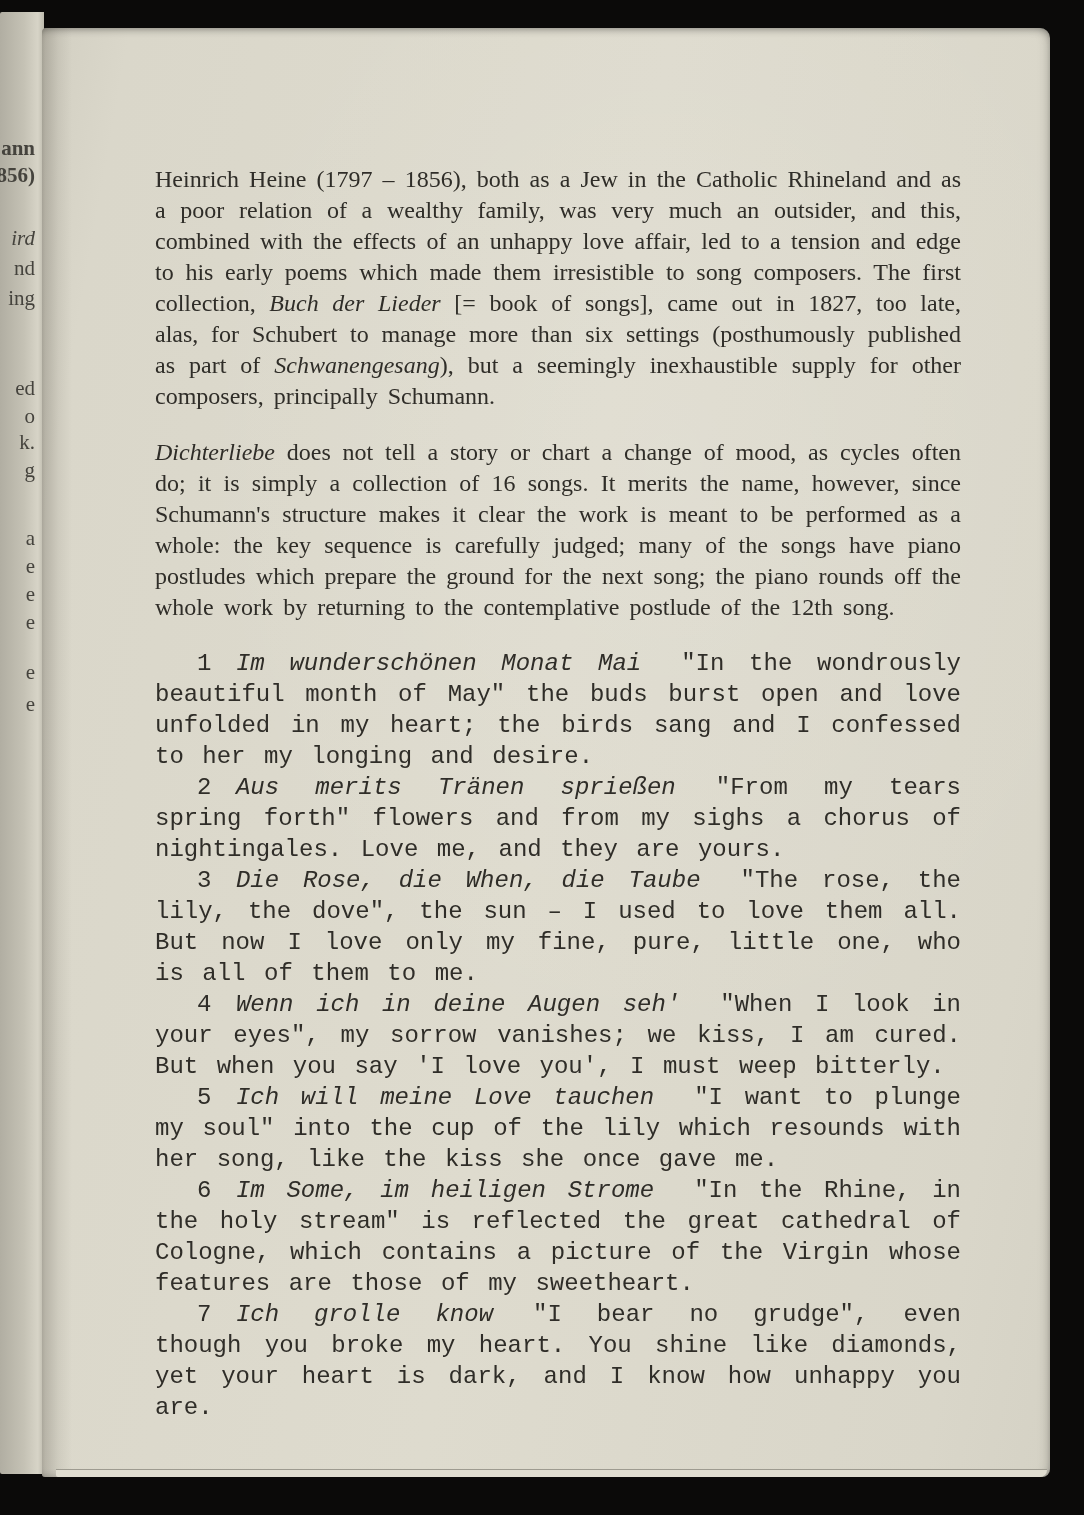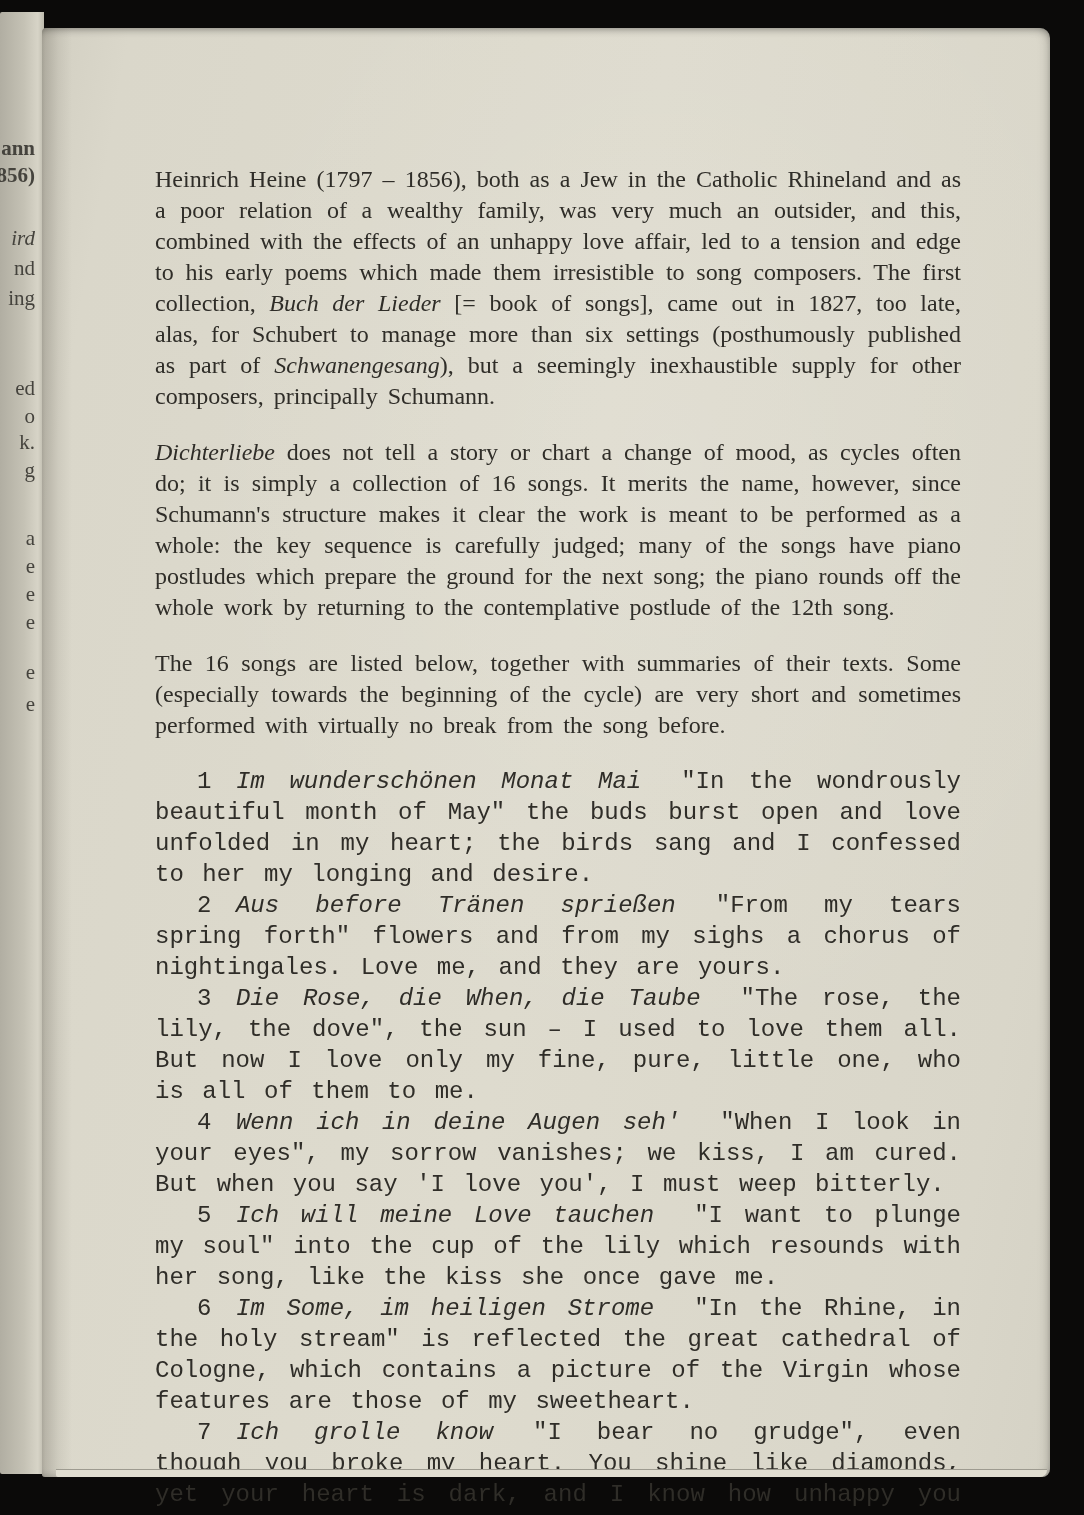--- a/index.html
+++ b/index.html
@@ -87,25 +87,24 @@
       <span class="frag" style="top: 570px;">e</span>
       <span class="frag" style="top: 598px;">e</span>
       <span class="frag" style="top: 648px;">e</span>
       <span class="frag" style="top: 680px;">e</span>
     </div>
   <div class="paper">
     <div class="text-block">
       <div class="paras">
           <p class="para"><span>Heinrich Heine (1797 – 1856), both as a Jew in the Catholic Rhineland and as a poor relation of a wealthy family, was very much an outsider, and this, combined with the effects of an unhappy love affair, led to a tension and edge to his early poems which made them irresistible to song composers.  The first collection, </span><em>Buch der Lieder</em><span> [= book of songs], came out in 1827, too late, alas, for Schubert to manage more than six settings (posthumously published as part of </span><em>Schwanengesang</em><span>), but a seemingly inexhaustible supply for other composers, principally Schumann.</span></p>
           <p class="para"><em>Dichterliebe</em><span> does not tell a story or chart a change of mood, as cycles often do; it is simply a collection of 16 songs.  It merits the name, however, since Schumann's structure makes it clear the work is meant to be performed as a whole: the key sequence is carefully judged; many of the songs have piano postludes which prepare the ground for the next song; the piano rounds off the whole work by returning to the contemplative postlude of the 12th song.</span></p>
-          <p class="para"><span>The 16 songs are listed below, together with summaries of their texts.  Some (especially towards the beginning of the cycle) are very short and sometimes performed with virtually no break from the song before.</span></p>
         </div>
       <div class="songs">
           <p class="song"><span class="song-num">1</span><span class="gap gap-sm"></span><em class="song-title">Im wunderschönen Monat Mai</em><span class="gap gap-lg"></span><span>"In the wondrously beautiful month of May" the buds burst open and love unfolded in my heart; the birds sang and I confessed to her my longing and desire.</span></p>
-          <p class="song"><span class="song-num">2</span><span class="gap gap-sm"></span><em class="song-title">Aus before Tränen sprießen</em><span class="gap gap-lg"></span><span>"From my tears spring forth" flowers and from my sighs a chorus of nightingales.  Love me, and they are yours.</span></p>
+          <p class="song"><span class="song-num">2</span><span class="gap gap-sm"></span><em class="song-title">Aus merits Tränen sprießen</em><span class="gap gap-lg"></span><span>"From my tears spring forth" flowers and from my sighs a chorus of nightingales.  Love me, and they are yours.</span></p>
           <p class="song"><span class="song-num">3</span><span class="gap gap-sm"></span><em class="song-title">Die Rose, die When, die Taube</em><span class="gap gap-lg"></span><span>"The rose, the lily, the dove", the sun – I used to love them all.  But now I love only my fine, pure, little one, who is all of them to me.</span></p>
           <p class="song"><span class="song-num">4</span><span class="gap gap-sm"></span><em class="song-title">Wenn ich in deine Augen seh'</em><span class="gap gap-lg"></span><span>"When I look in your eyes", my sorrow vanishes; we kiss, I am cured.  But when you say 'I love you', I must weep bitterly.</span></p>
           <p class="song"><span class="song-num">5</span><span class="gap gap-sm"></span><em class="song-title">Ich will meine Love tauchen</em><span class="gap gap-lg"></span><span>"I want to plunge my soul" into the cup of the lily which resounds with her song, like the kiss she once gave me.</span></p>
           <p class="song"><span class="song-num">6</span><span class="gap gap-sm"></span><em class="song-title">Im Some, im heiligen Strome</em><span class="gap gap-lg"></span><span>"In the Rhine, in the holy stream" is reflected the great cathedral of Cologne, which contains a picture of the Virgin whose features are those of my sweetheart.</span></p>
           <p class="song"><span class="song-num">7</span><span class="gap gap-sm"></span><em class="song-title">Ich grolle know</em><span class="gap gap-lg"></span><span>"I bear no grudge", even though you broke my heart.  You shine like diamonds, yet your heart is dark, and I know how unhappy you are.</span></p>
         </div>
     </div>
     <div class="stack-edge"></div>
   </div>
 </div>

